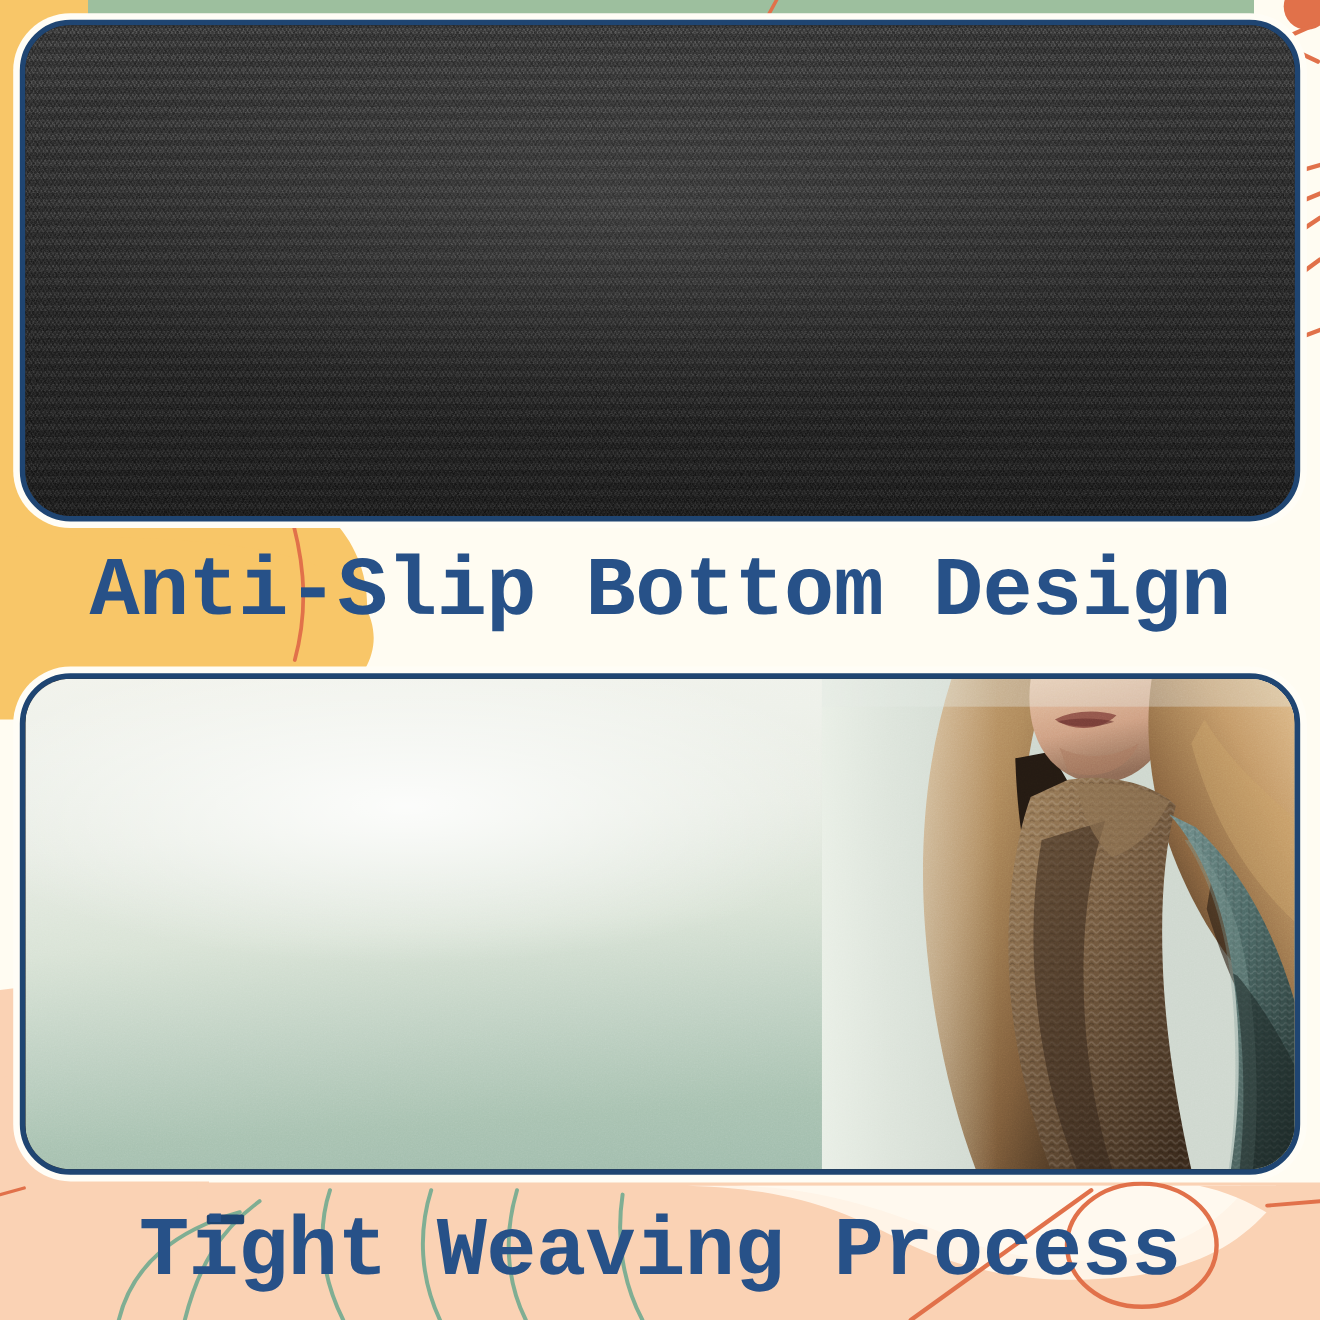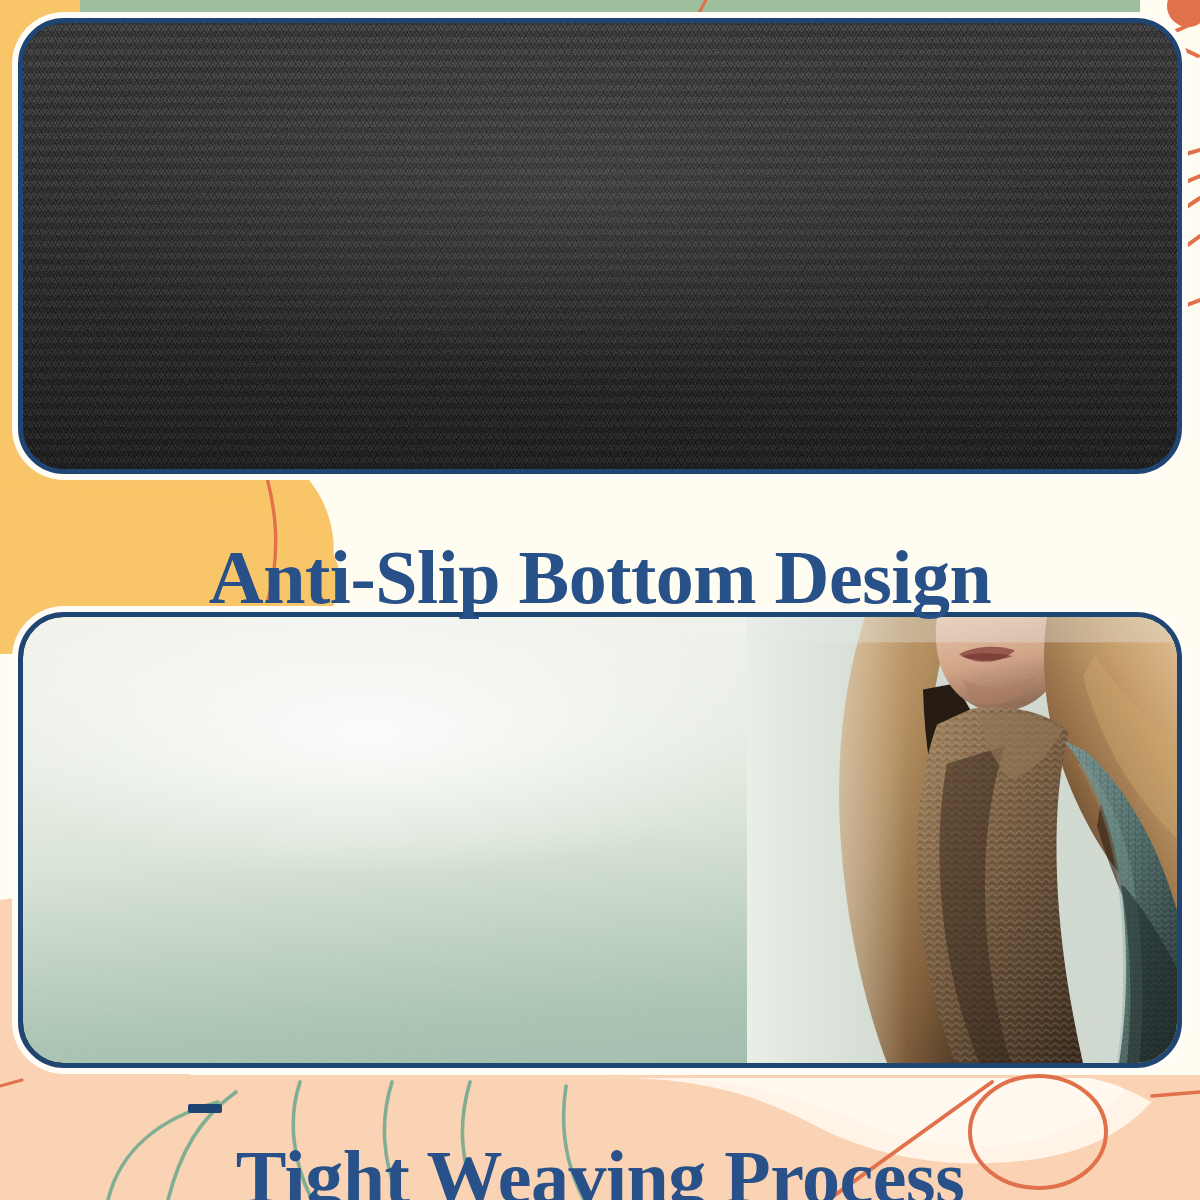--- a/index.html
+++ b/index.html
@@ -143,28 +143,27 @@
     mix-blend-mode: overlay;
   }
 
   
   .caption {
     position: absolute;
     left: 0;
     width: 1200px;
     text-align: center;
     color: #275188;
-    font-family: Liberation Serif, serif;
+    font-family: Liberation Mono, monospace;
     font-weight: 700;
     font-size: 76px;
     letter-spacing: -0.5px;
     line-height: 1;
     white-space: nowrap;
     z-index: 40;
-    margin-top: 39px;
   }
   .caption-1 { top: 500px; }
   .caption-2 { top: 1100px; }
 </style>
 </head>
 <body>
 
 <div id="stage">
 
   <svg class="bg-layer" viewBox="0 0 1200 1200" preserveAspectRatio="none">

